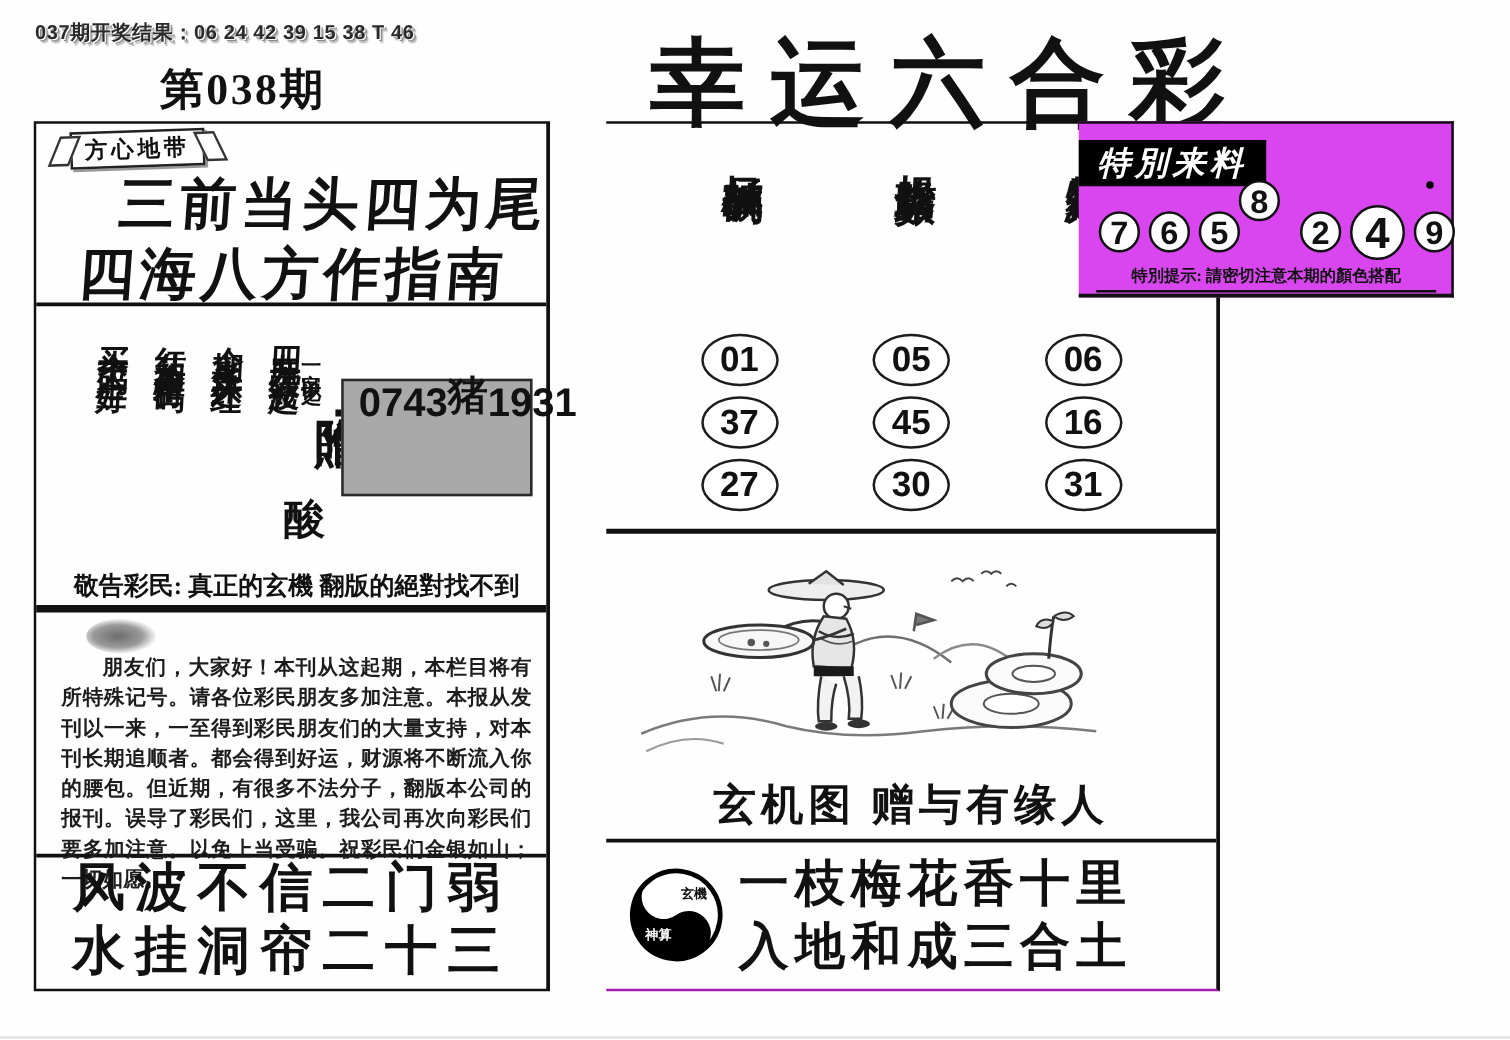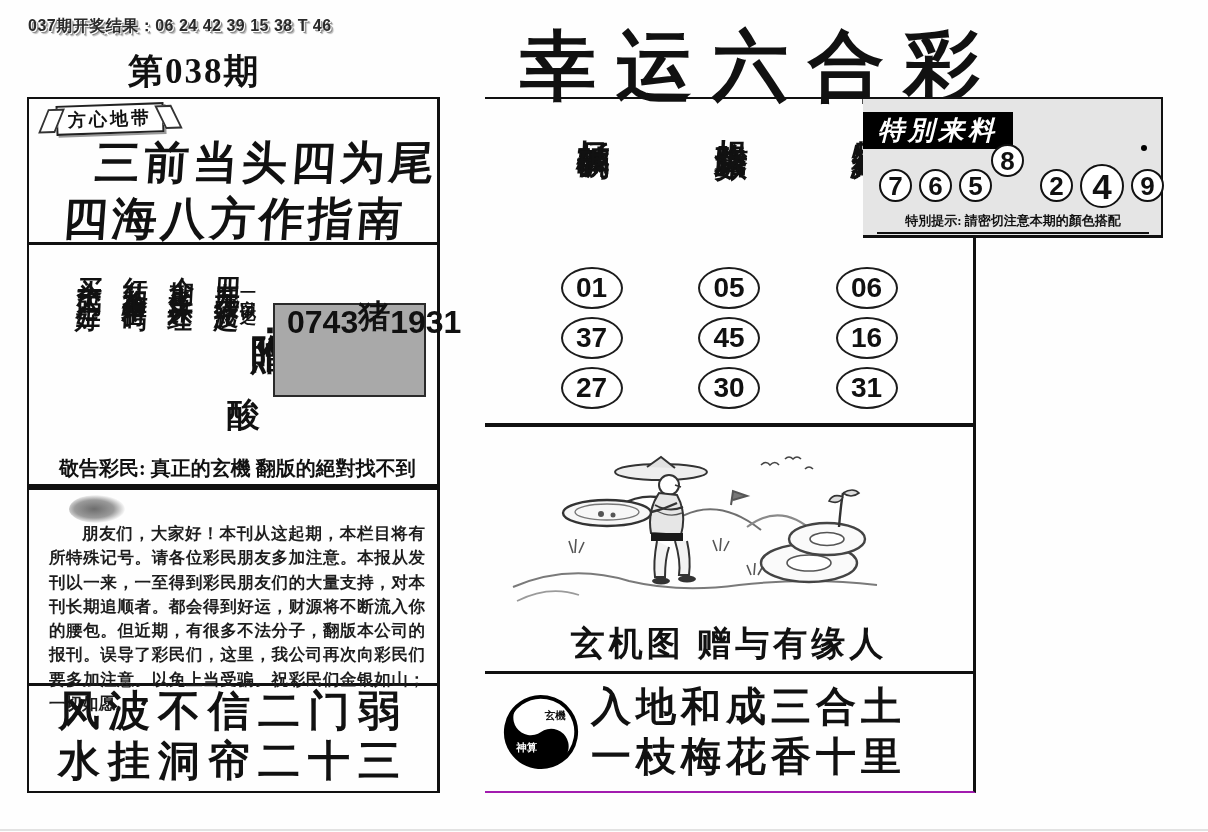--- a/index.html
+++ b/index.html
@@ -12,21 +12,21 @@
            letter-spacing:.5px;text-shadow:1px 1px 0 #fff,2px 2px 0 #8a8a8a,3px 3px 1px #bbb;}
   .issue{position:absolute;left:128px;top:48px;font-size:35px;font-weight:600;letter-spacing:2px;}
   .title{position:absolute;left:476px;top:16px;font-size:76px;font-weight:900;letter-spacing:20px;white-space:nowrap;margin-left:44px;}
 
   
   .left-col{position:absolute;left:27px;top:97px;width:413px;height:696px;box-sizing:border-box;
             border:2px solid #111;border-right:3px solid #111;}
   .mid-col{position:absolute;left:440px;top:97px;width:491px;height:696px;box-sizing:border-box;
            border-top:2px solid #111;border-bottom:2px solid #a21caf;border-right:3px solid #111;margin-left:45px;}
   .right-box{position:absolute;left:863px;top:97px;width:300px;height:141px;box-sizing:border-box;
-             border-top:2px solid #111;border-right:2px solid #111;border-bottom:3px solid #111;background:#e5e5e5;}
+             border-top:2px solid #111;border-right:2px solid #111;border-bottom:3px solid #111;background:#d946ef;}
 
   
   .sec-a{position:relative;height:146px;border-bottom:3px solid #111;box-sizing:border-box;}
   .ribbon{position:absolute;left:14px;top:5px;display:flex;align-items:center;transform:rotate(-2deg);}
   .ribbon::before,.ribbon::after{content:"";width:13px;height:20px;border:2px solid #333;background:#fff;}
   .ribbon::before{transform:skewX(-24deg);margin-right:-4px;}
   .ribbon::after{transform:skewX(24deg);margin-left:-4px;}
   .ribbon-body{border:2px solid #222;padding:1px 10px;background:#fff;font-size:18px;font-weight:900;
                letter-spacing:3px;box-shadow:2px 2px 0 #999;}
   .verse-line{position:absolute;font-size:45px;font-weight:900;letter-spacing:4px;white-space:nowrap;
@@ -236,22 +236,22 @@
         <g transform="rotate(-35 40 40)">
           <circle cx="40" cy="40" r="37" fill="#fff" stroke="#000" stroke-width="4"></circle>
           <path d="M40 3 a37 37 0 0 0 0 74 a18.5 18.5 0 0 0 0 -37 a18.5 18.5 0 0 1 0 -37 z" fill="#000"></path>
           <circle cx="40" cy="21.5" r="6" fill="#fff"></circle>
           <circle cx="40" cy="58.5" r="6" fill="#000"></circle>
         </g>
         <text x="44" y="26" font-size="11" font-weight="bold" fill="#111">玄機</text>
         <text x="14" y="60" font-size="11" font-weight="bold" fill="#fff">神算</text>
       </svg>
       <div class="m3verses">
+        <div class="m3v">一枝梅花香十里</div>
         <div class="m3v">入地和成三合土</div>
-        <div class="m3v">一枝梅花香十里</div>
       </div>
     </div>
   </div>
 
   <div class="right-box">
     <div class="rlabel">特別来料</div>
     <div class="rdot"></div>
     <div class="rcircles">
       <span class="c">7</span>
       <span class="c">6</span>

